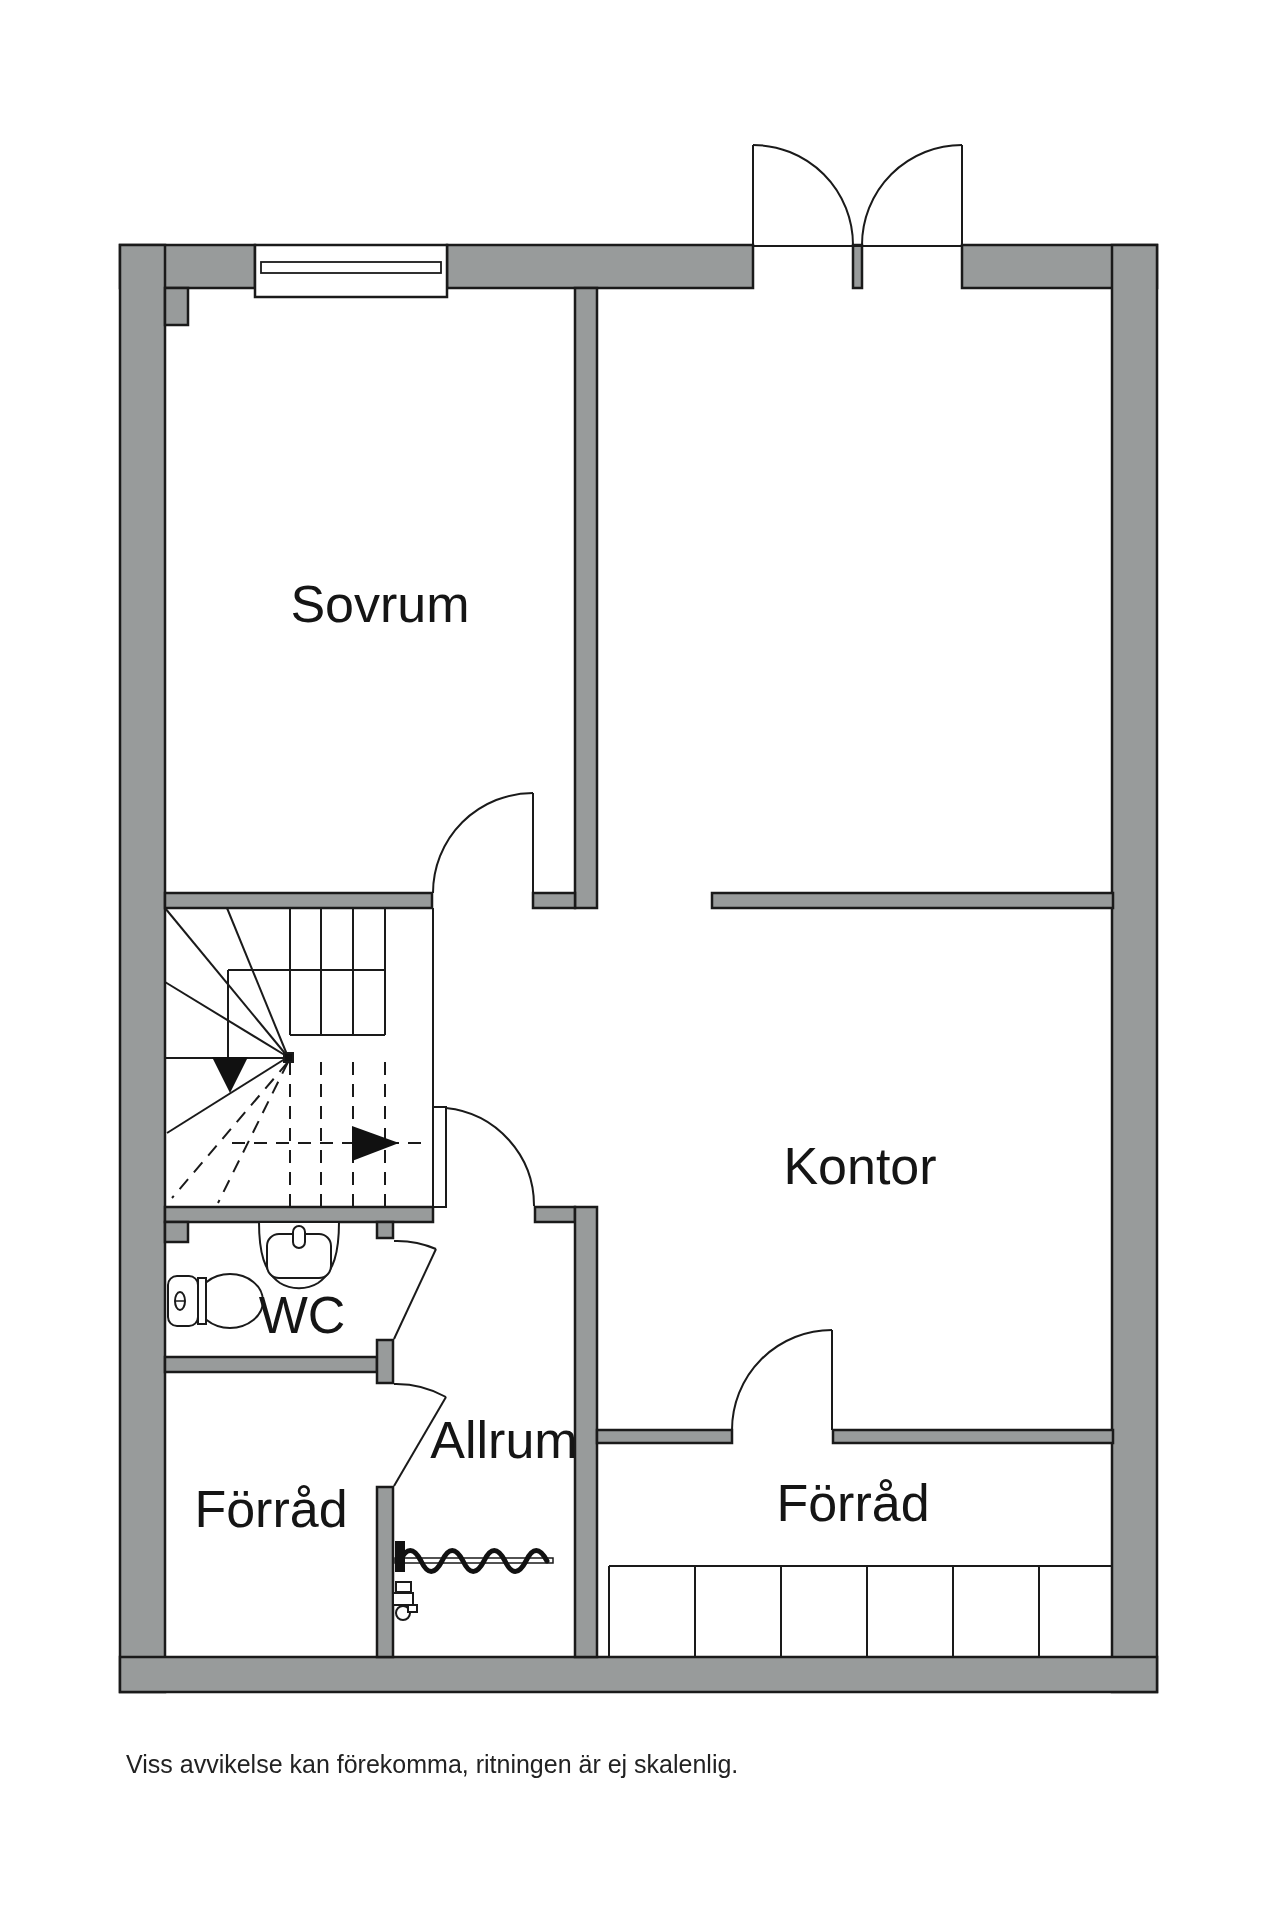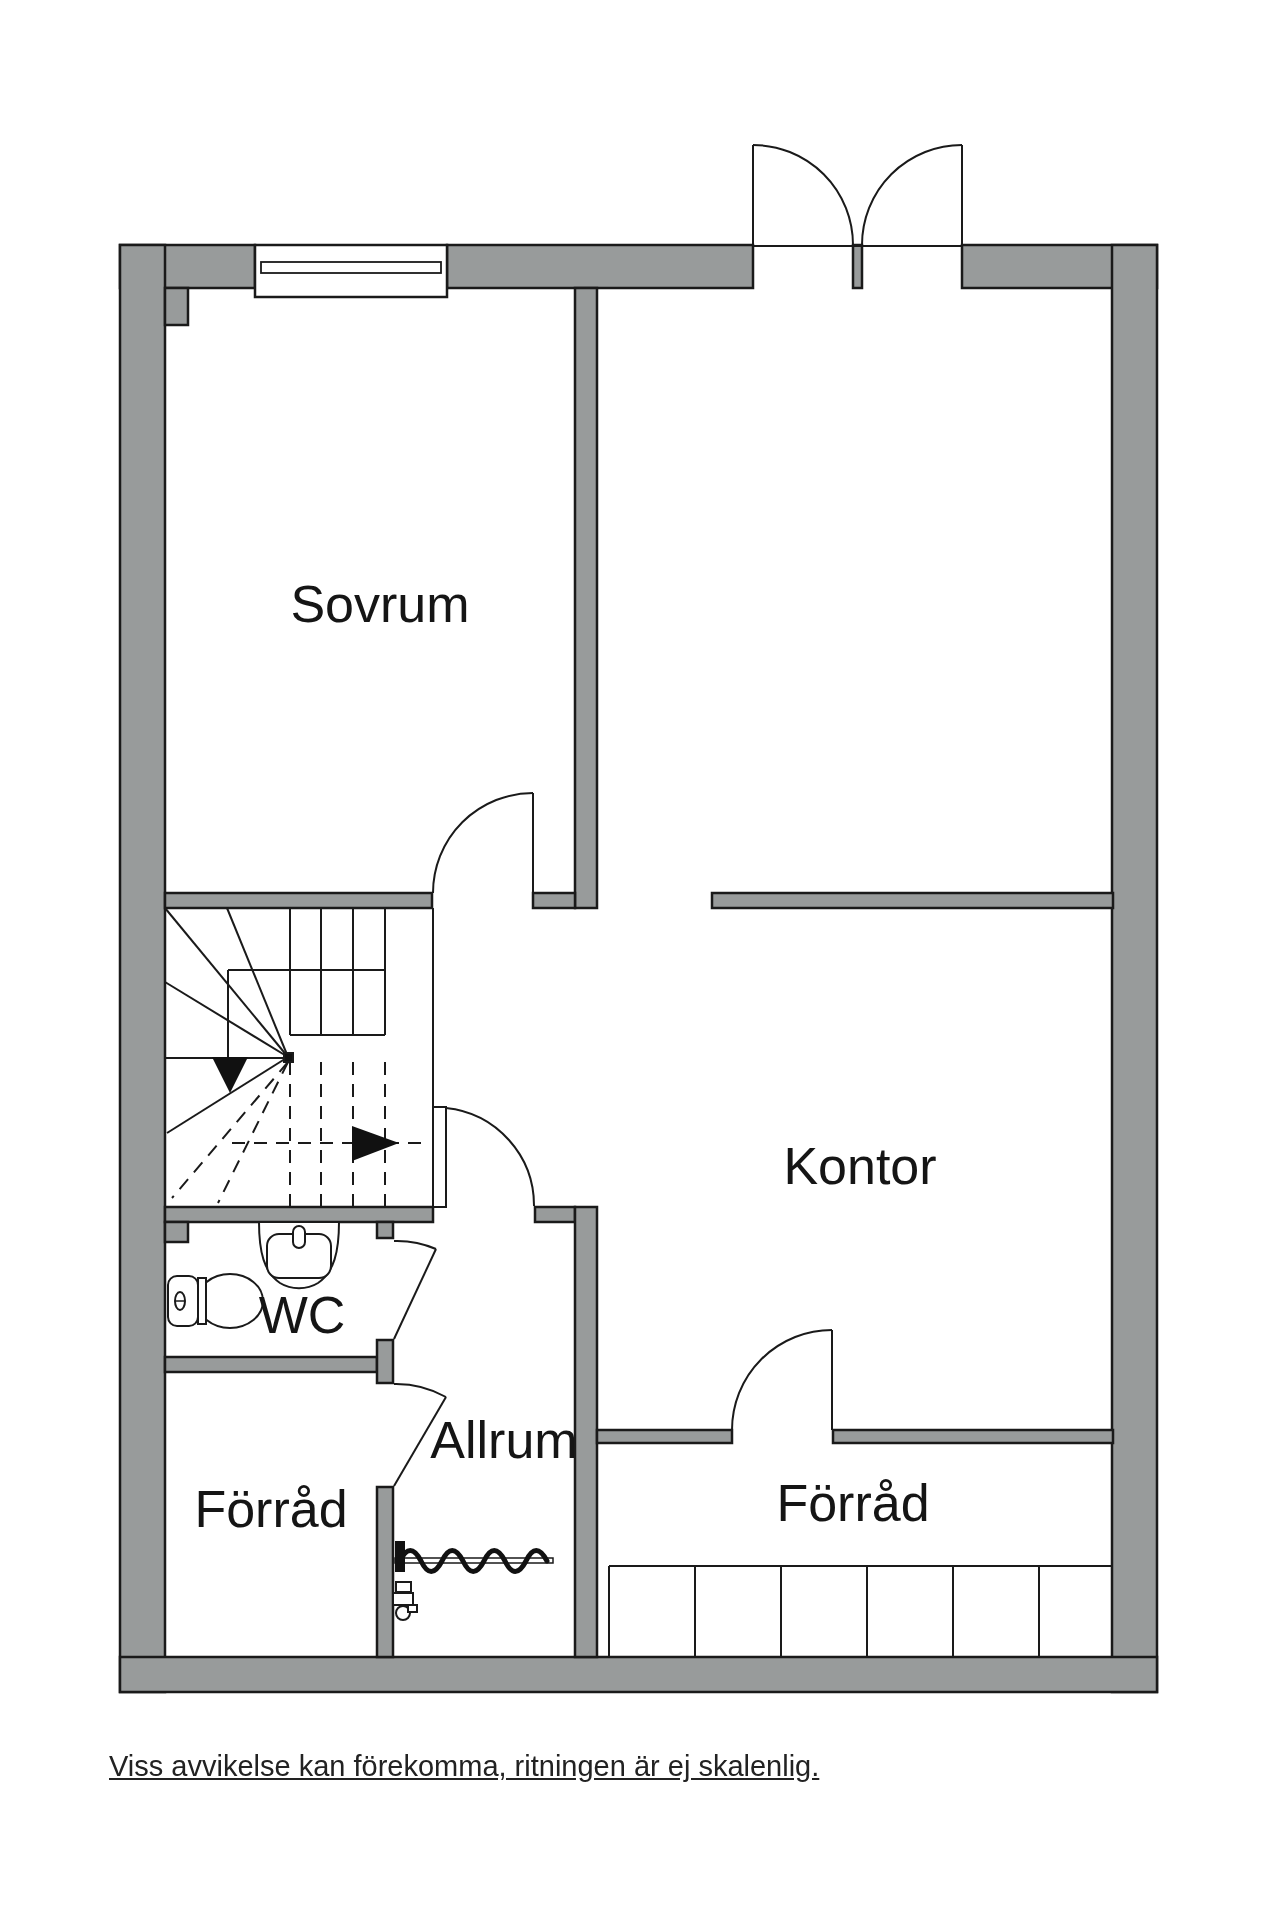--- a/index.html
+++ b/index.html
@@ -3,21 +3,21 @@
 <meta charset="utf-8">
 <style>
   html,body{margin:0;padding:0;background:#ffffff;}
   body{width:1280px;height:1920px;position:relative;font-family:"Liberation Sans",sans-serif;}
   .plan{position:absolute;left:0;top:0;width:1280px;height:1920px;}
   .room-label{
     position:absolute;transform:translate(-50%,-50%);
     font-size:52px;color:#151515;white-space:nowrap;letter-spacing:0px;
   }
   .disclaimer{
-    position:absolute;left:109px;top:1750px;font-size:29px;color:#222;white-space:nowrap;text-decoration:underline;
+    position:absolute;left:126px;top:1750px;font-size:25px;color:#222;white-space:nowrap;
   }
   svg{display:block;}
 </style>
 </head>
 <body>
 
 <div class="plan">
 <svg width="1280" height="1920" viewBox="0 0 1280 1920">
 
   <g stroke="#1a1a1a" stroke-width="2.5" fill="#989b9b">

